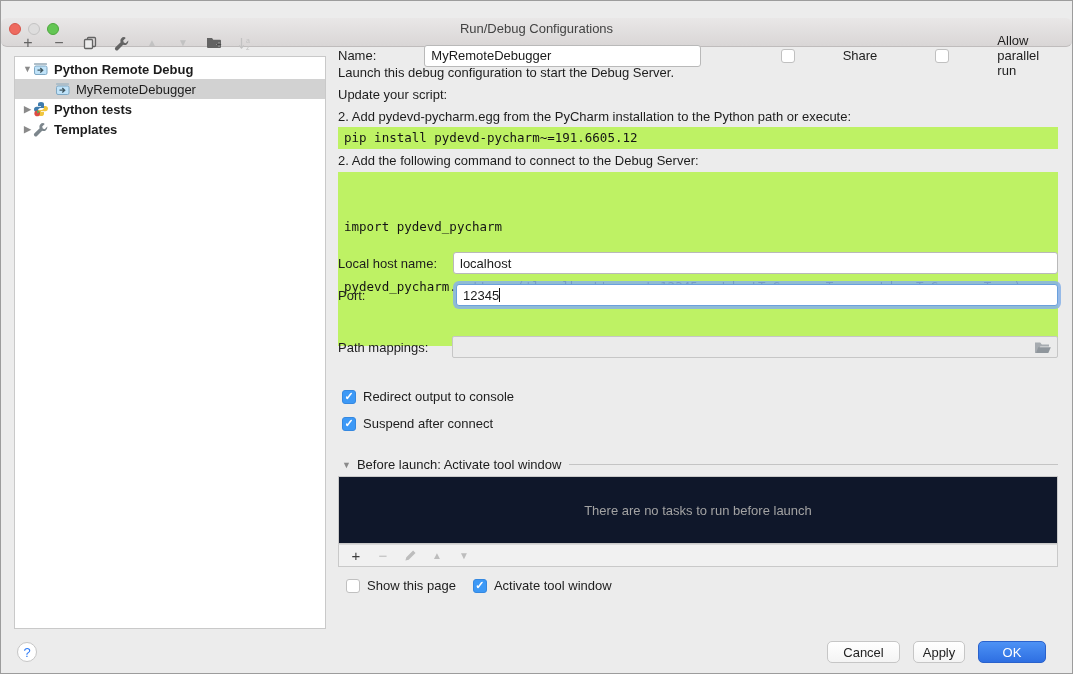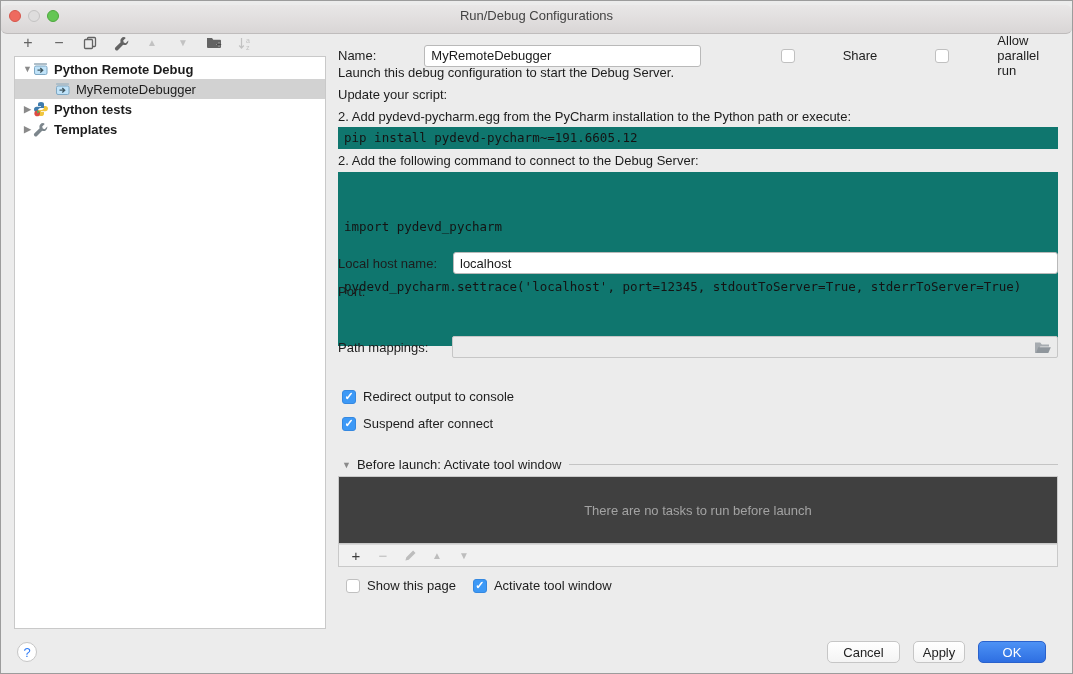--- a/index.html
+++ b/index.html
@@ -5,21 +5,21 @@
   * { margin:0; padding:0; box-sizing:border-box; }
   html,body { background:#9e9e9e; }
   body { font-family:"Liberation Sans", sans-serif; }
   .window{
     position:relative; width:1073px; height:674px;
     background:#ececec; overflow:hidden; font-size:13px; color:#1d1d1d;
     border:1px solid #9c9c9c;
   }
   
   .titlebar{
-    position:absolute; left:0; top:4px; width:100%; height:29px;
+    position:absolute; left:0; top:17px; width:100%; height:29px;
     background:linear-gradient(#e9e7e7,#d9d6d6);
     border-bottom:1px solid #bfbcbc;
     border-radius:6px;
   }
   .title{ text-align:center; line-height:21px; font-size:13px; color:#434343; }
   .tl{ position:absolute; top:5px; width:12px; height:12px; border-radius:50%; }
   .tl.red{ left:8px; background:#ee6a5f; border:1px solid #d6564b; }
   .tl.gray{ left:27px; background:#dedddd; border:1px solid #c4c3c3; }
   .tl.green{ left:46px; background:#64c654; border:1px solid #4ea73e; }
   
@@ -44,21 +44,21 @@
   .ticon{ width:17px; height:16px; flex:none; margin-right:4px; display:flex; align-items:center; }
   
   .abs{ position:absolute; }
   .flabel{ font-size:13px; color:#1d1d1d; }
   .ti{
     height:22px; border:1px solid #b9b9b9; border-radius:3px; background:#fff;
     font-family:"Liberation Sans",sans-serif; font-size:13px; color:#1a1a1a; padding:0 6px;
     outline:none;
   }
   .codeblock{
-    background:#0f766e; font-family:"DejaVu Sans Mono", monospace;
+    background:#bef264; font-family:"DejaVu Sans Mono", monospace;
     font-size:12.5px; color:#141414; white-space:pre;
   }
   .row{ display:flex; align-items:center; }
   .cb{
     width:14px; height:14px; border-radius:3px; border:1px solid #c0c0c0;
     background:#fff; display:inline-flex; align-items:center; justify-content:center;
     flex:none;
   }
   .cb.checked{ background:#3d99f6; border-color:#3588e0; color:#fff;
     font-size:11px; font-weight:bold; line-height:1; }
@@ -68,21 +68,21 @@
     border:1px solid #6aa0dc;
     box-shadow:0 0 0 3px rgba(135,177,231,.85);
   }
   .caret{ position:absolute; left:43px; top:4px; width:1px; height:14px; background:#111; }
   .pm-input{
     background:#ebebeb; border:1px solid #c6c6c6; border-radius:2px;
     display:flex; align-items:center; justify-content:flex-end; padding-right:5px;
   }
   .section-line{ flex:1; height:1px; background:#c4c4c4; margin-left:8px; }
   .tasks-box{
-    background:#404040; border:1px solid #c9c9c9;
+    background:#0f172a; border:1px solid #c9c9c9;
     display:flex; align-items:center; justify-content:center;
   }
   .tasks-empty{ color:#a3a3a3; font-size:13px; }
   .tasks-strip{
     background:#f1f1f1; border:1px solid #c9c9c9; border-top:1px solid #d9d9d9;
     display:flex; align-items:center; gap:11px; padding-left:9px;
   }
   .tsi{ display:inline-flex; width:16px; height:16px; align-items:center; justify-content:center;
         font-size:15px; color:#3c3c3c; }
   .tsi.disabled{ color:#bdbdbd; }
@@ -214,20 +214,24 @@
     <div>pydevd_pycharm.settrace('localhost', port=12345, stdoutToServer=True, stderrToServer=True)</div>
   </div>
 
   <div class="abs row" style="left:337px; top:251px; width:720px;">
     <span class="flabel" style="width:112px; flex:none;">Local host name:</span>
     <input class="ti" style="flex: 1 1 0%; margin-left: 3px;" value="localhost">
   </div>
 
   <div class="abs row" style="left:337px; top:283px; width:720px;">
     <span class="flabel" style="width:112px; flex:none;">Port:</span>
+    <span class="port-wrap" style="flex:1; margin-left:6px; display:flex;">
+      <input class="ti" style="flex: 1 1 0%;" value="12345">
+      <span class="caret"></span>
+    </span>
   </div>
 
   <div class="abs row" style="left:337px; top:335px; width:720px;">
     <span class="flabel" style="width:108px; flex:none;">Path mappings:</span>
     <div class="pm-input" style="flex:1; margin-left:6px; height:22px;">
       <span style="display:inline-flex;">
         <svg width="18" height="13" viewBox="0 0 18 13">
             <path d="M1 12V1.5h5.2L7.8 3.4H15v2H6.3L3.6 12H1z" fill="#a6abb0"></path>
             <path d="M4.2 6.2h12.6L14.3 12H2.1l2.1-5.8z" fill="#8f969c"></path>
           </svg>

